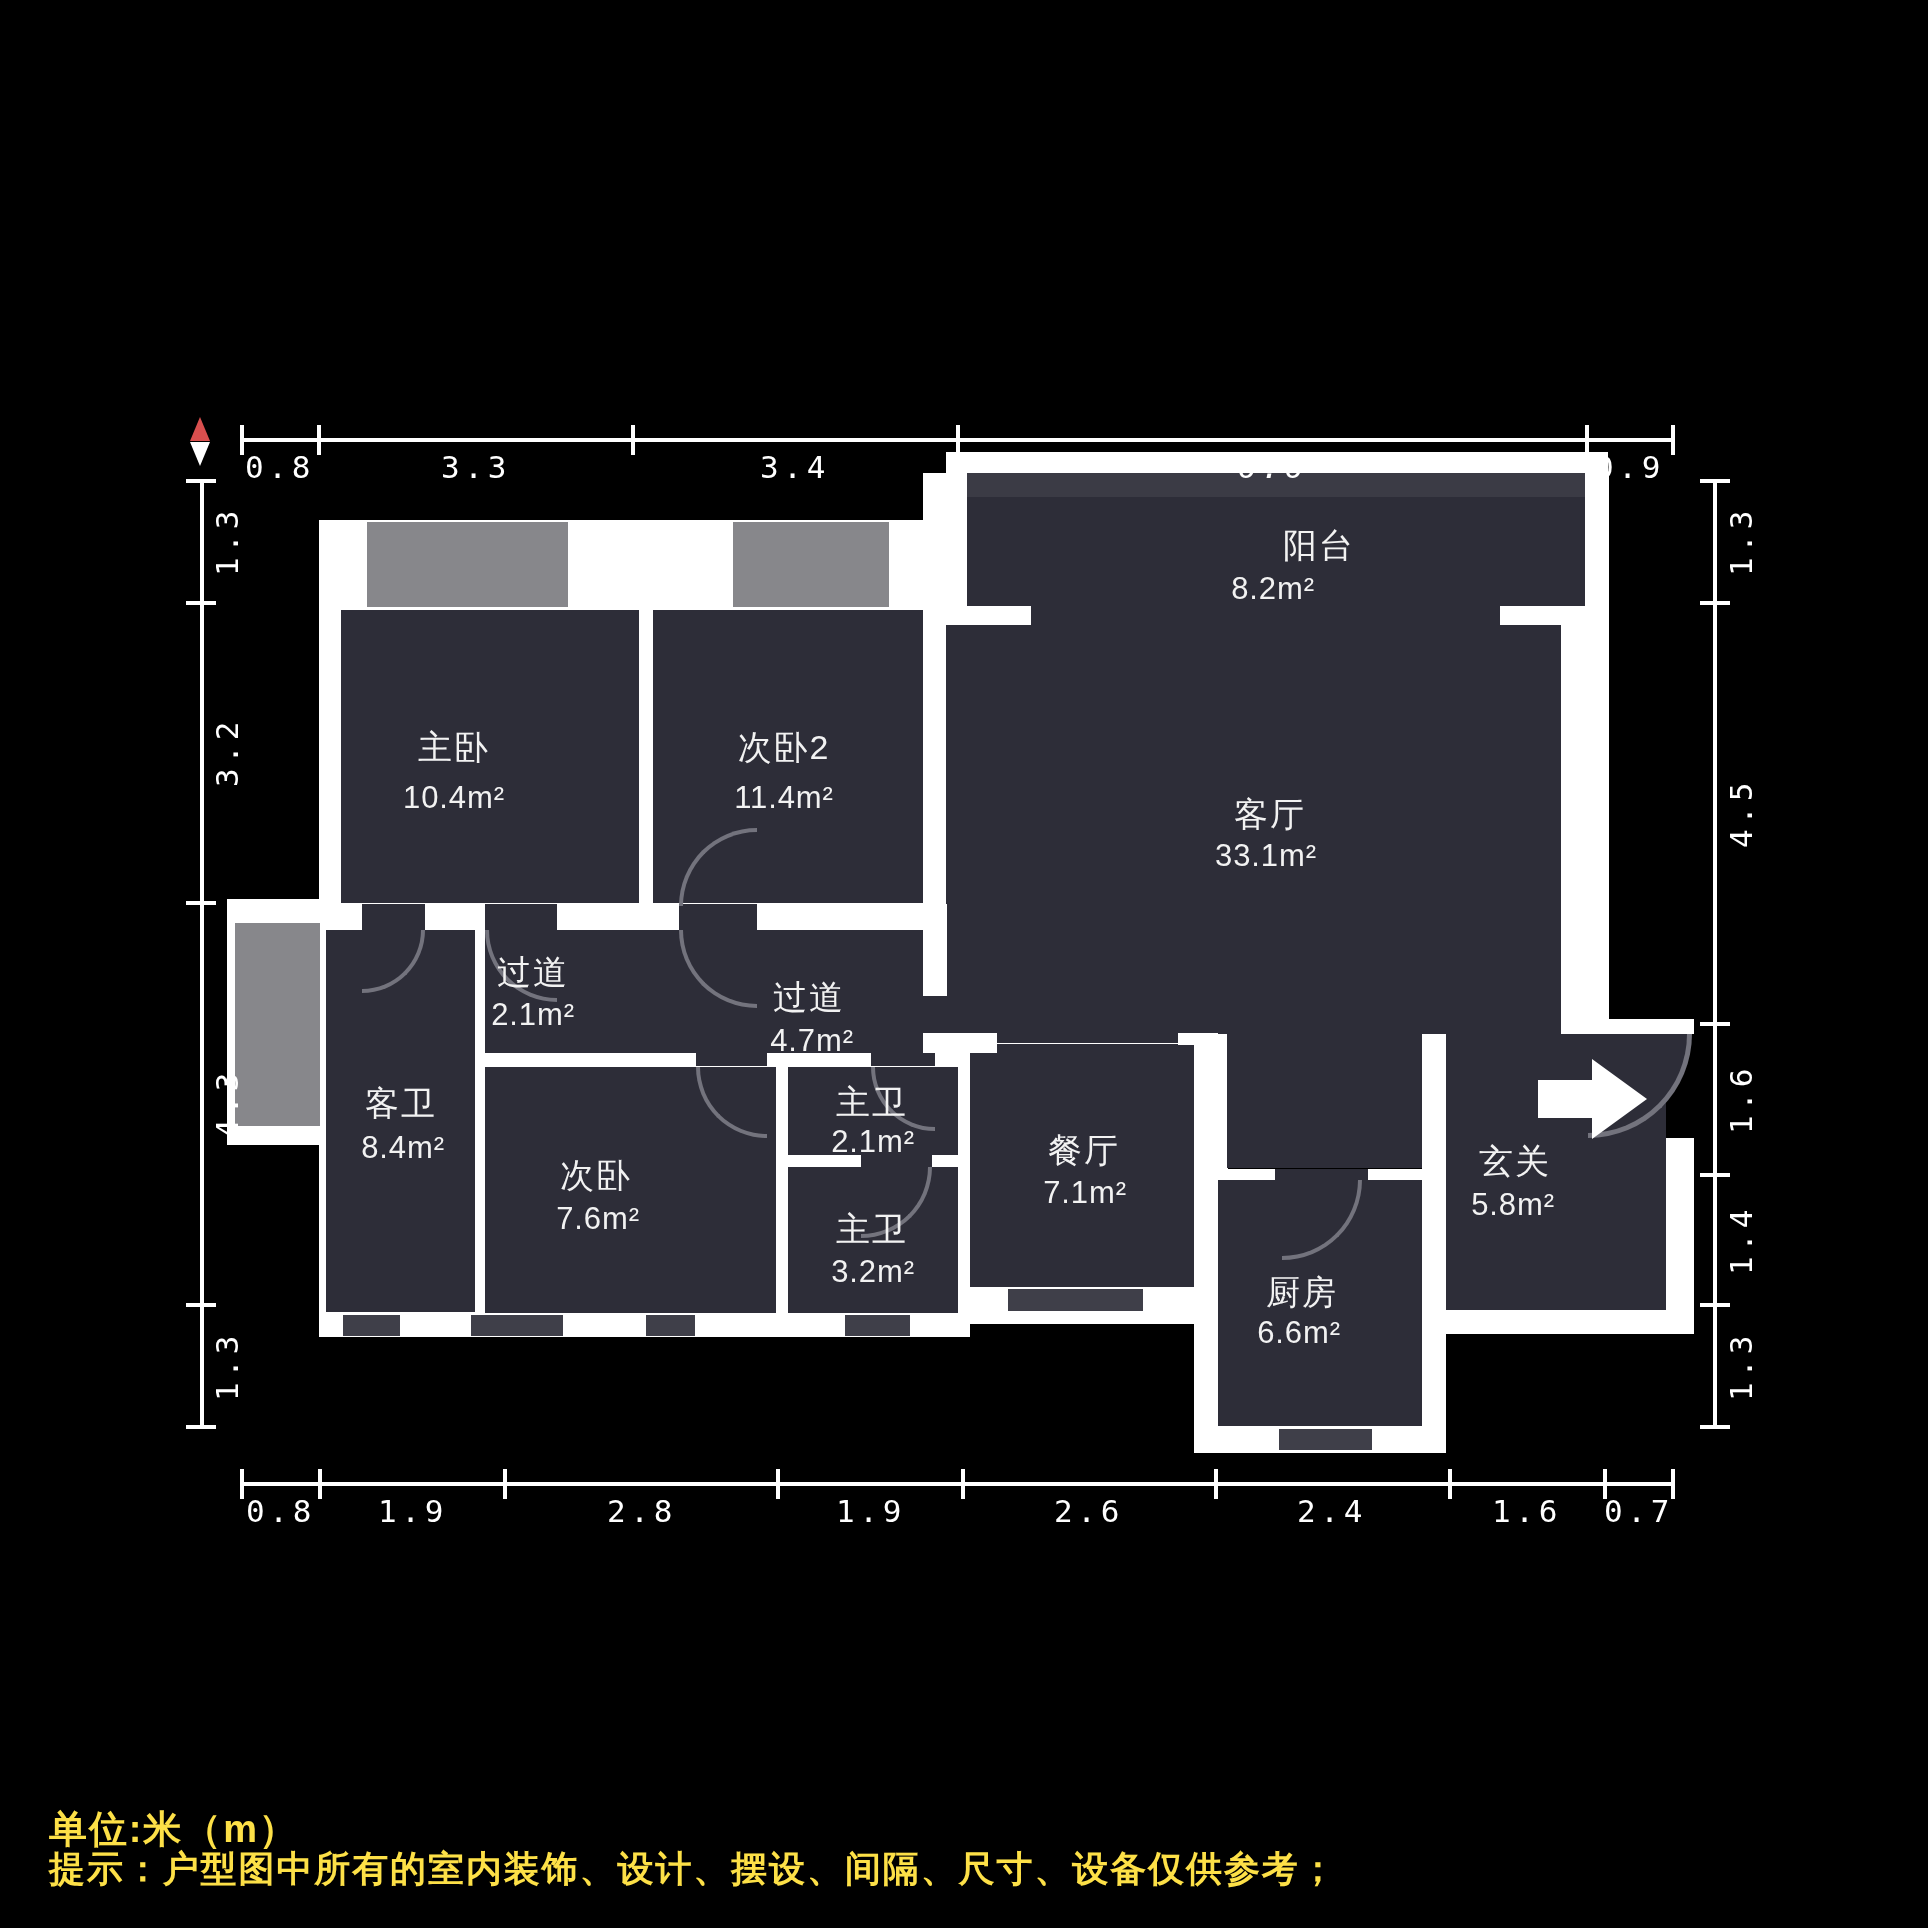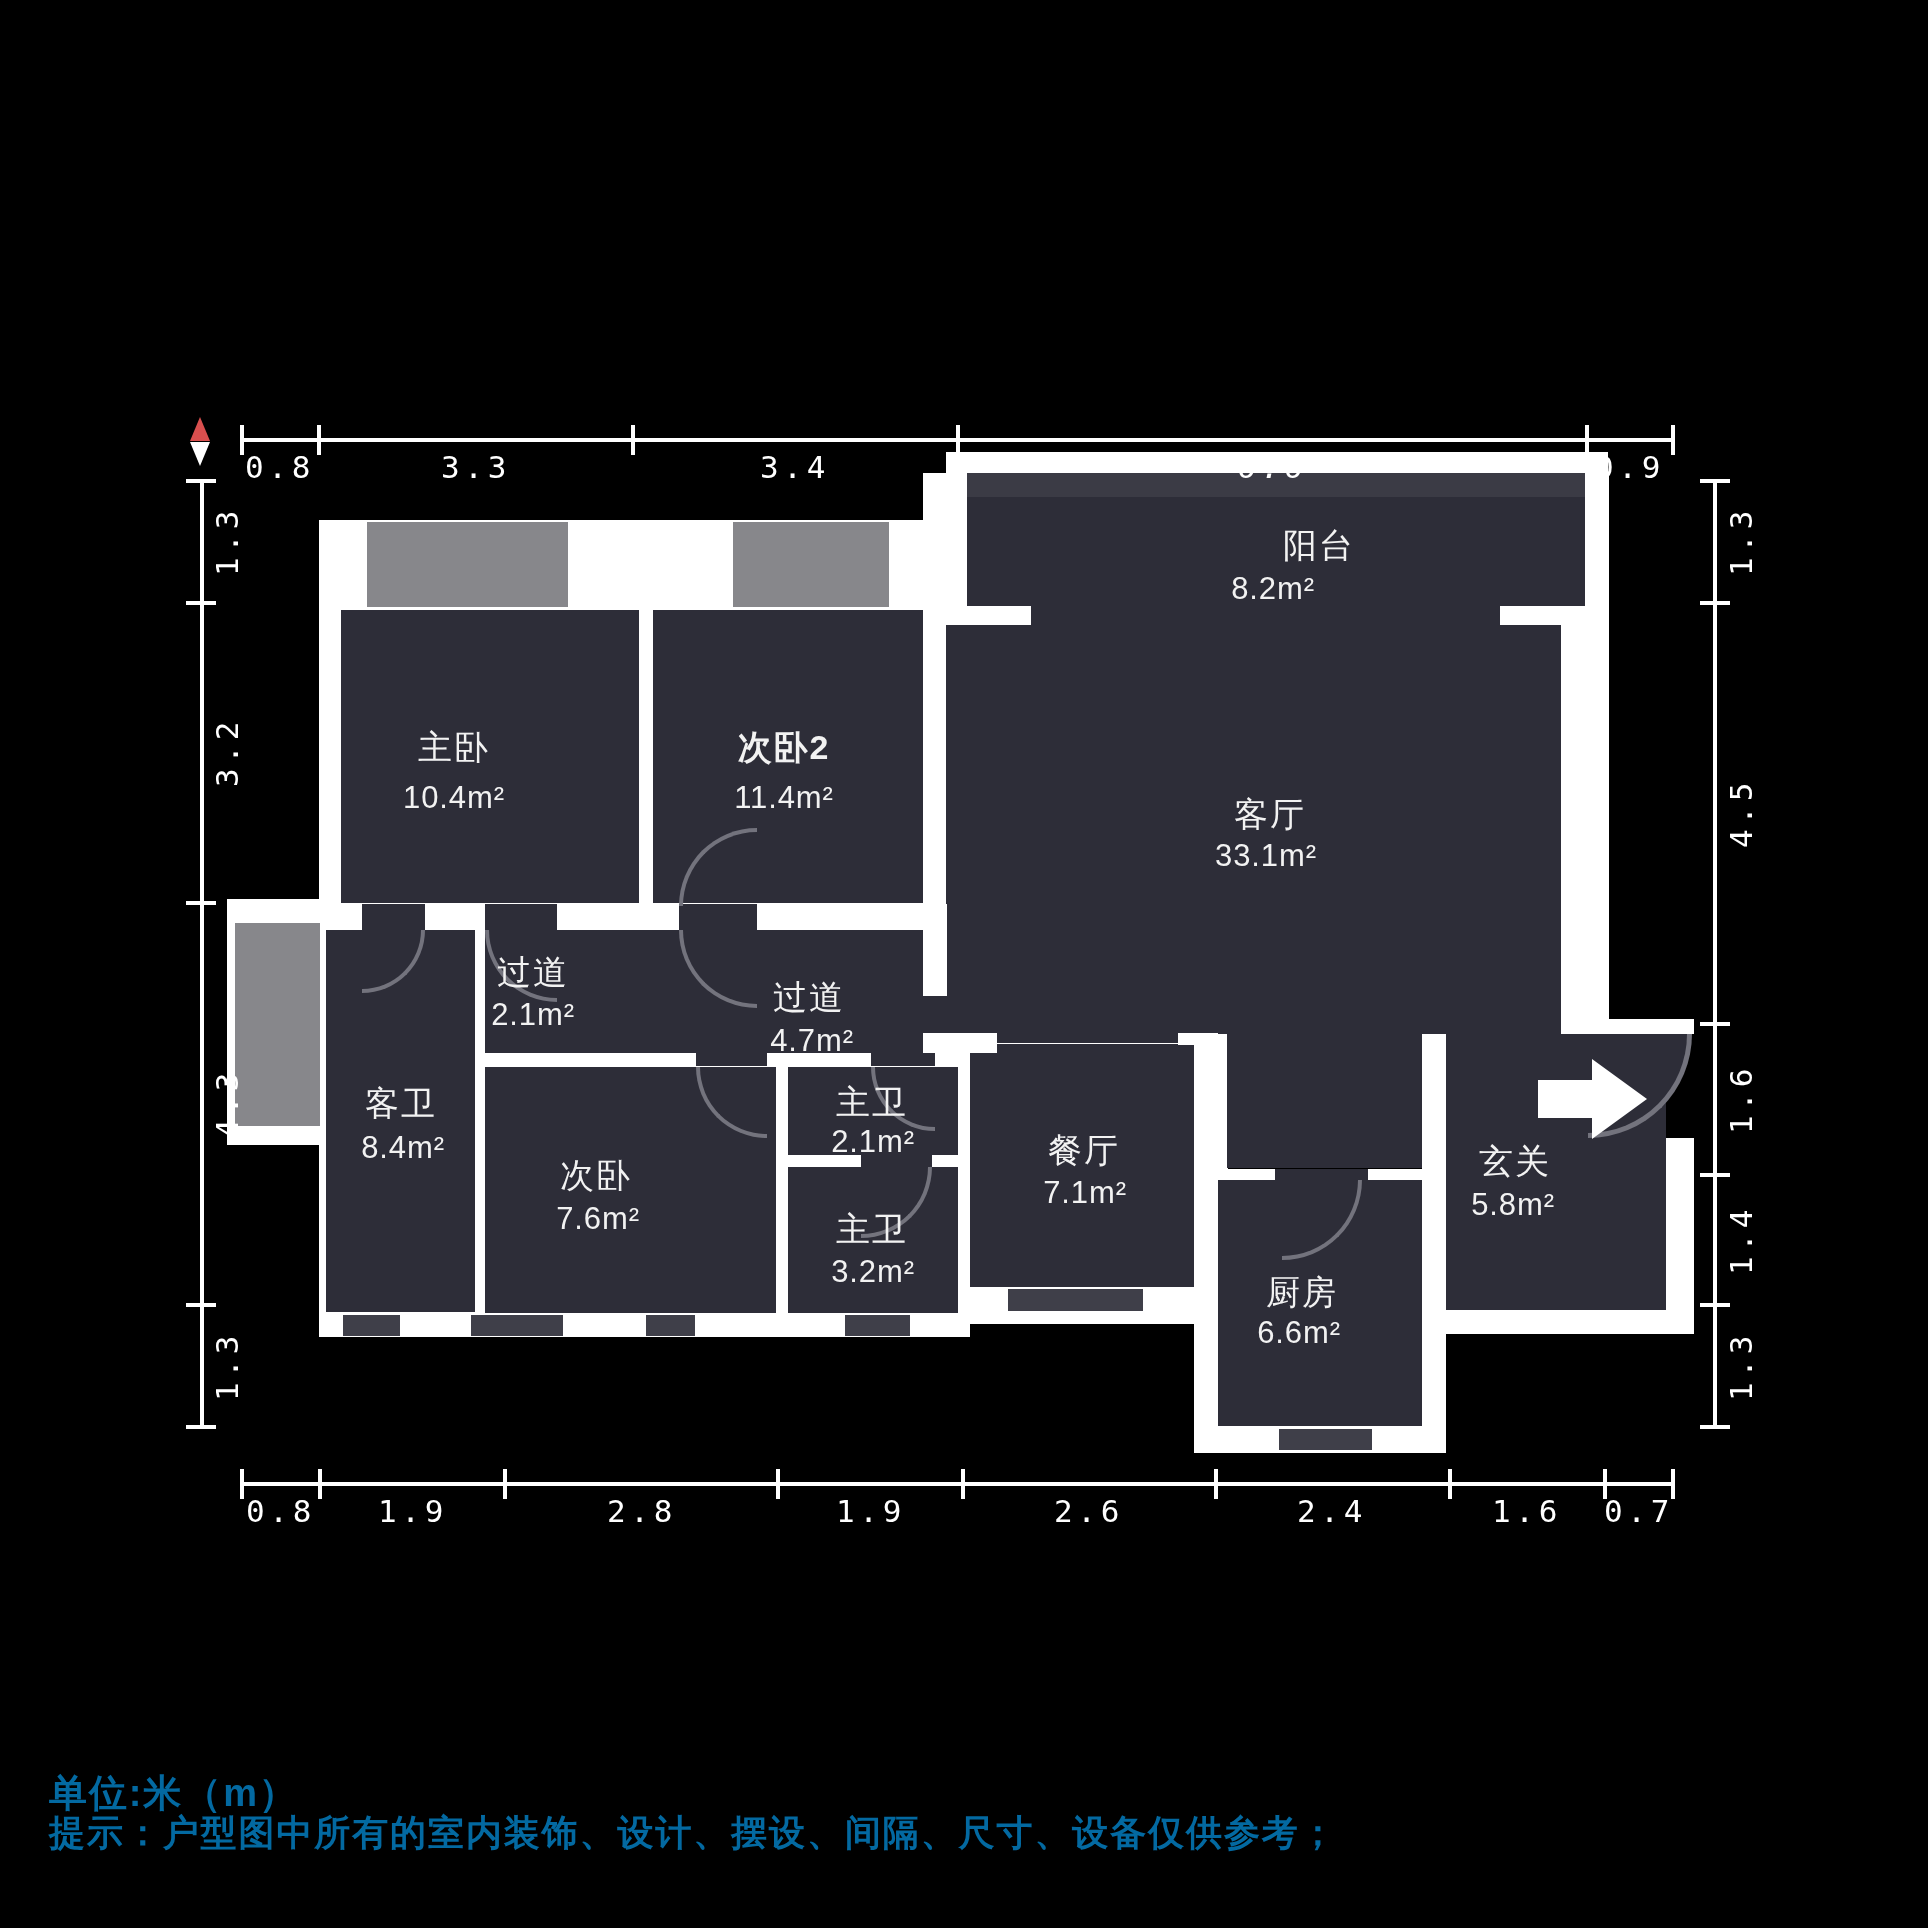--- a/index.html
+++ b/index.html
@@ -12,21 +12,21 @@
   .win{position:absolute;background:#87878b;}
   .sill{position:absolute;background:#3f3f49;}
   .arc{position:absolute;box-sizing:border-box;border:0 solid #73737d;}
   .lbl{position:absolute;transform:translate(-50%,-50%);color:#f2f2f2;font-size:34px;white-space:nowrap;letter-spacing:1.9px;}
   .area{font-size:31px;letter-spacing:0.9px;}
   .rline{position:absolute;background:#ffffff;}
   .tickv{position:absolute;width:3.8px;height:30px;background:#ffffff;}
   .tickh{position:absolute;width:30px;height:3.8px;background:#ffffff;}
   .rl{position:absolute;color:#ffffff;font-family:"DejaVu Sans Mono",monospace;font-size:31px;letter-spacing:4.7px;transform:translate(-50%,0);white-space:nowrap;}
   .rlv{position:absolute;color:#ffffff;font-family:"DejaVu Sans Mono",monospace;font-size:31px;letter-spacing:4.7px;transform:translate(-50%,-50%) rotate(-90deg);white-space:nowrap;}
-  .ft{position:absolute;color:#0369a1;font-weight:700;font-size:36px;letter-spacing:1.9px;white-space:nowrap;}
+  .ft{position:absolute;color:#fde047;font-weight:700;font-size:36px;letter-spacing:1.9px;white-space:nowrap;margin-top:36px;}
   .tri{position:absolute;width:0;height:0;}
 </style>
 </head>
 <body>
 
 <div id="plan">
 
   <div class="w" style="left:319px;top:520px;width:651px;height:817px;"></div>
   <div class="w" style="left:946px;top:452px;width:662px;height:186px;"></div>
   <div class="w" style="left:923px;top:473px;width:686px;height:573px;"></div>
@@ -90,21 +90,21 @@
 
   <div>
     <div class="w" style="left:1538px;top:1080px;width:54px;height:38px;"></div>
     <div class="tri" style="left:1592px;top:1059px;border-top:40px solid transparent;border-bottom:40px solid transparent;border-left:55px solid #ffffff;"></div>
   </div>
 
   <div class="lbl" style="left:1276px;top:546px;margin-left:43px;">阳台</div>
   <div class="lbl area" style="left:1273px;top:589px;">8.2m²</div>
   <div class="lbl" style="left:454px;top:748px;">主卧</div>
   <div class="lbl area" style="left:454px;top:798px;">10.4m²</div>
-  <div class="lbl" style="left:784px;top:748px;font-weight:bold;">次卧2</div>
+  <div class="lbl" style="left:784px;top:748px;">次卧2</div>
   <div class="lbl area" style="left:784px;top:798px;">11.4m²</div>
   <div class="lbl" style="left:1270px;top:815px;">客厅</div>
   <div class="lbl area" style="left:1266px;top:856px;">33.1m²</div>
   <div class="lbl" style="left:533px;top:973px;">过道</div>
   <div class="lbl area" style="left:533px;top:1015px;">2.1m²</div>
   <div class="lbl" style="left:809px;top:998px;">过道</div>
   <div class="lbl area" style="left:812px;top:1041px;">4.7m²</div>
   <div class="lbl" style="left:401px;top:1104px;">客卫</div>
   <div class="lbl area" style="left:403px;top:1148px;">8.4m²</div>
   <div class="lbl" style="left:596px;top:1176px;">次卧</div>

